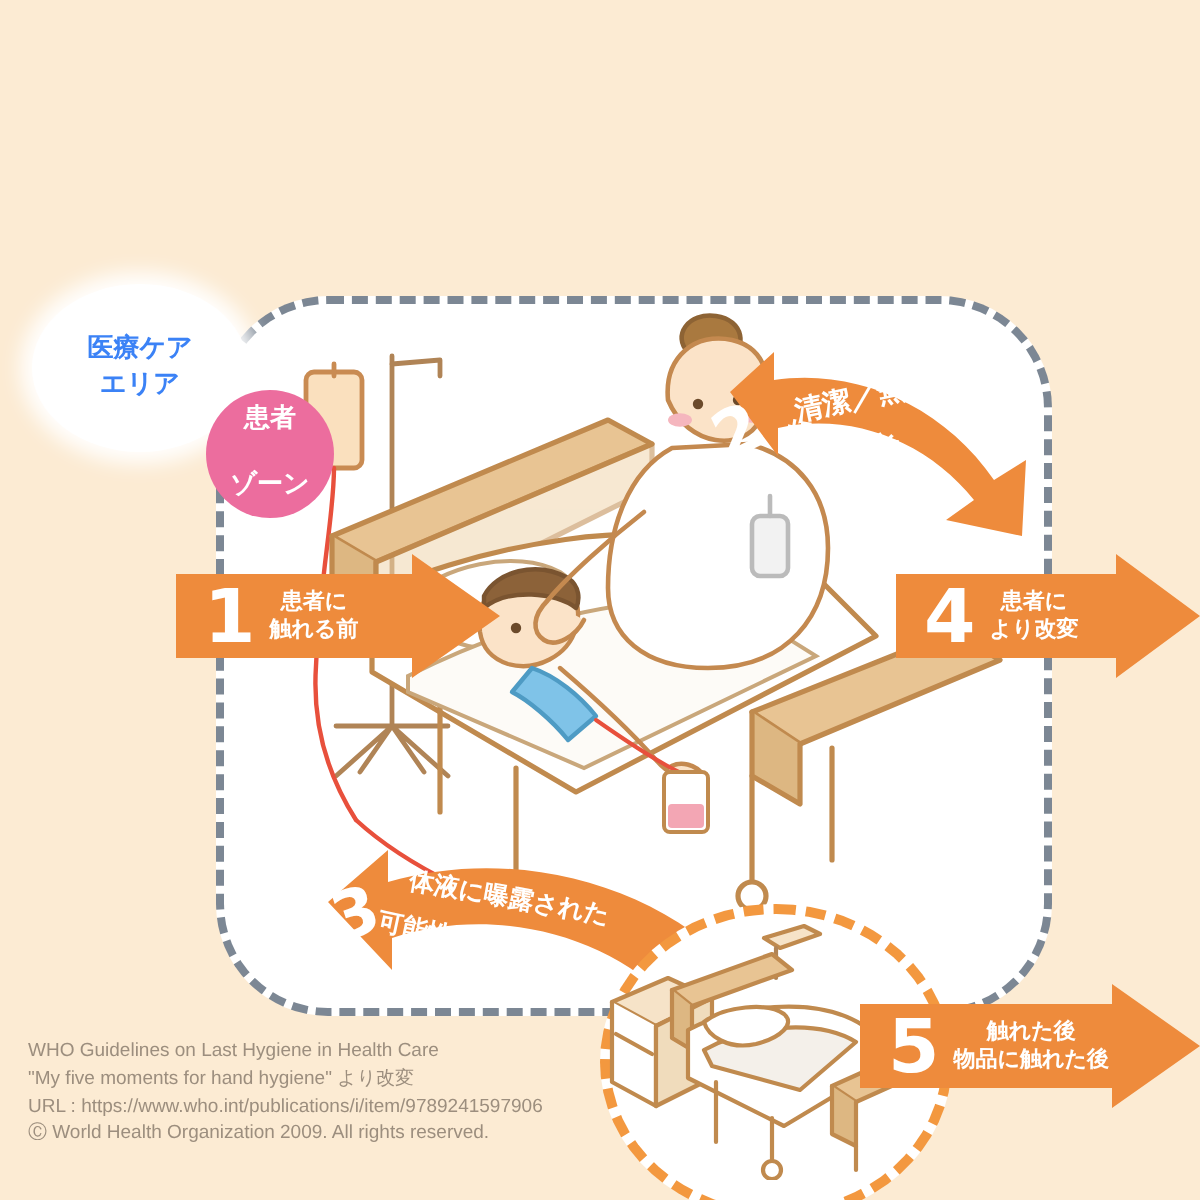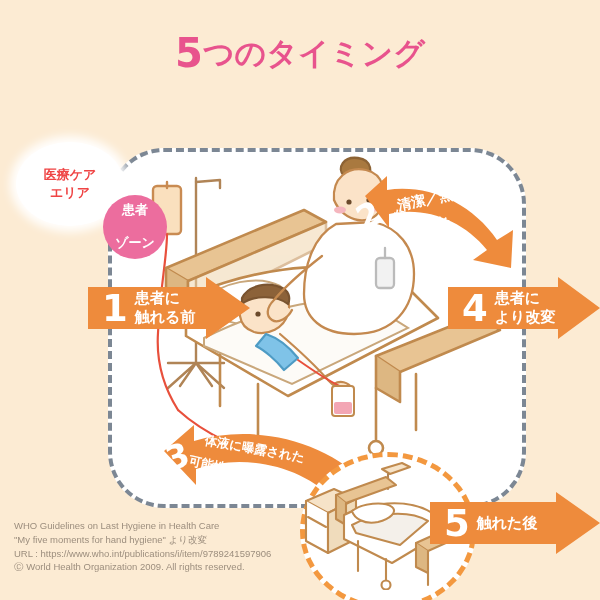--- a/index.html
+++ b/index.html
@@ -28,21 +28,21 @@
   .care-area{
     position:absolute;left:108px;top:148px;width:410px;height:352px;
     background:#FFFFFF;border-radius:56px;
     border:4px dashed #7C8794;
   }
   .care-circle{
     position:absolute;left:16px;top:142px;width:108px;height:84px;
     background:#FFFFFF;border-radius:50%;
     box-shadow:0 0 10px 6px rgba(255,255,255,0.95);
     display:flex;flex-direction:column;align-items:center;justify-content:center;
-    color:#ef4444;font-weight:bold;font-size:13px;line-height:1.35;text-align:right;
+    color:#3b82f6;font-weight:bold;font-size:13px;line-height:1.35;text-align:right;
   }
   .zone-badge{
     position:absolute;left:103px;top:195px;width:64px;height:64px;border-radius:50%;
     background:#EC6D9E;color:#FFFFFF;font-weight:bold;font-size:13px;line-height:1.3;
     display:flex;flex-direction:column;align-items:center;justify-content:center;text-align:center;
     z-index:6;
     gap:16px;
   }
 
   
@@ -53,21 +53,21 @@
   .arrow{position:absolute;color:#fff;}
   .arrow .num{font-weight:bold;line-height:1;}
   .arrow .lbl{font-weight:bold;line-height:1.25;}
 
   .arrow-straight{display:block;}
   .arrow-straight .inner{
     position:absolute;inset:0;display:flex;align-items:center;
     padding-left:14px;box-sizing:border-box;
   }
   .arrow-straight .num{font-size:37px;margin-right:7px;}
-  .arrow-straight .lbl{font-size:15px;}
+  .arrow-straight .lbl{font-size:11px;text-align:center;}
 
   #arrow1{left:88px;top:277px;width:162px;height:62px;}
   #arrow4{left:448px;top:277px;width:152px;height:62px;}
   #arrow5{left:430px;top:492px;width:170px;height:62px;}
 
   .svg-fill{position:absolute;left:0;top:0;width:100%;height:100%;}
 
   
   #arrow2{left:345px;top:168px;width:175px;height:100px;}
   #arrow3{left:160px;top:415px;width:215px;height:92px;}
@@ -87,23 +87,20 @@
     font-family:"Liberation Sans",sans-serif;
   }
   .footer div{white-space:nowrap;}
 </style>
 </head>
 <body>
 
 <div id="stage">
 
   <div class="title-block">
-    <div class="title-line2">
-      <span class="big">5</span><span>つのタイミング</span>
-    </div>
   </div>
 
   <div class="care-area"></div>
 
   <div class="illus">
     <svg viewBox="0 0 410 352" width="410" height="352" xmlns="http://www.w3.org/2000/svg">
       <g stroke="#C98B52" stroke-width="2.4" fill="none" stroke-linecap="round" stroke-linejoin="round">
 
         <line x1="88" y1="30" x2="88" y2="215" stroke="#B08456"></line>
         <path d="M88 34 L112 32 M112 32 L112 40" stroke="#B08456"></path>
@@ -261,20 +258,21 @@
   </div>
 
   <div class="arrow arrow-straight" id="arrow5">
     <svg class="svg-fill" viewBox="0 0 170 62" preserveAspectRatio="none" xmlns="http://www.w3.org/2000/svg">
       <path d="M0 10 L126 10 L126 0 L170 31 L126 62 L126 52 L0 52 Z" fill="#EE8B3C"></path>
     </svg>
     <div class="inner">
       <span class="num">5</span>
       <span class="lbl">
         <span>触れた後</span><br>
+        <span>物品に触れた後</span>
       </span>
     </div>
   </div>
 
   <div class="footer">
     <div>WHO Guidelines on Last Hygiene in Health Care</div>
     <div>"My five moments for hand hygiene" より改変</div>
     <div>URL : https://www.who.int/publications/i/item/9789241597906</div>
     <div>Ⓒ World Health Organization 2009. All rights reserved.</div>
   </div>

